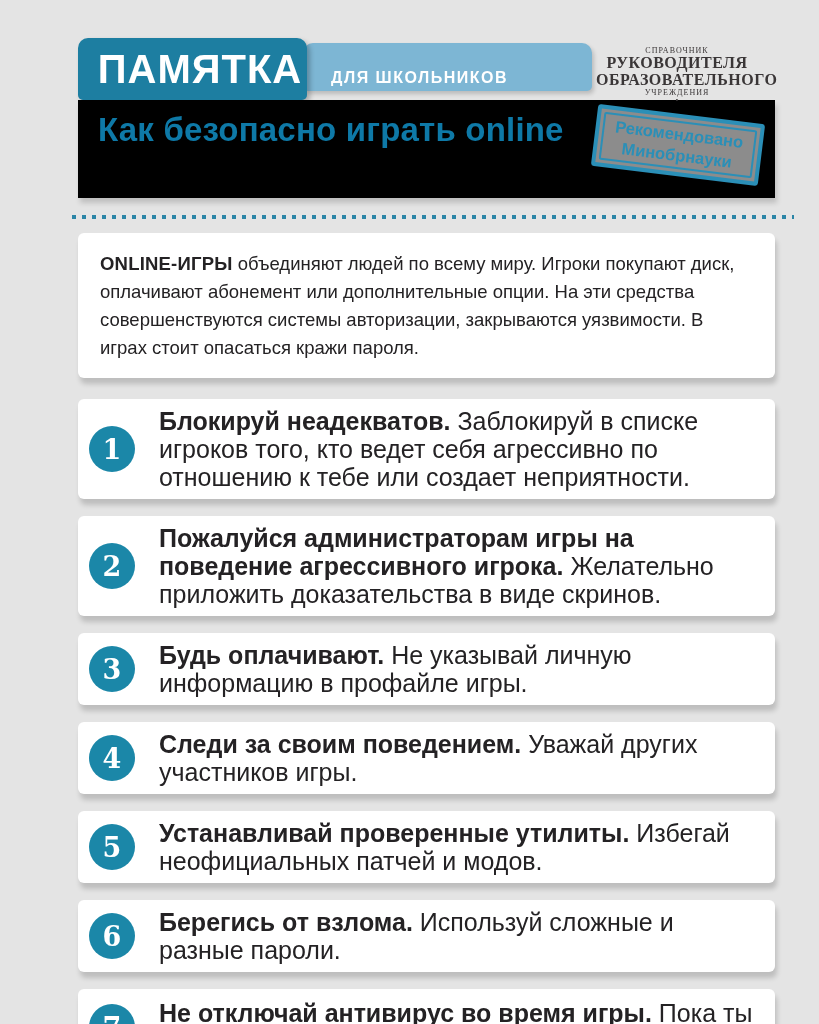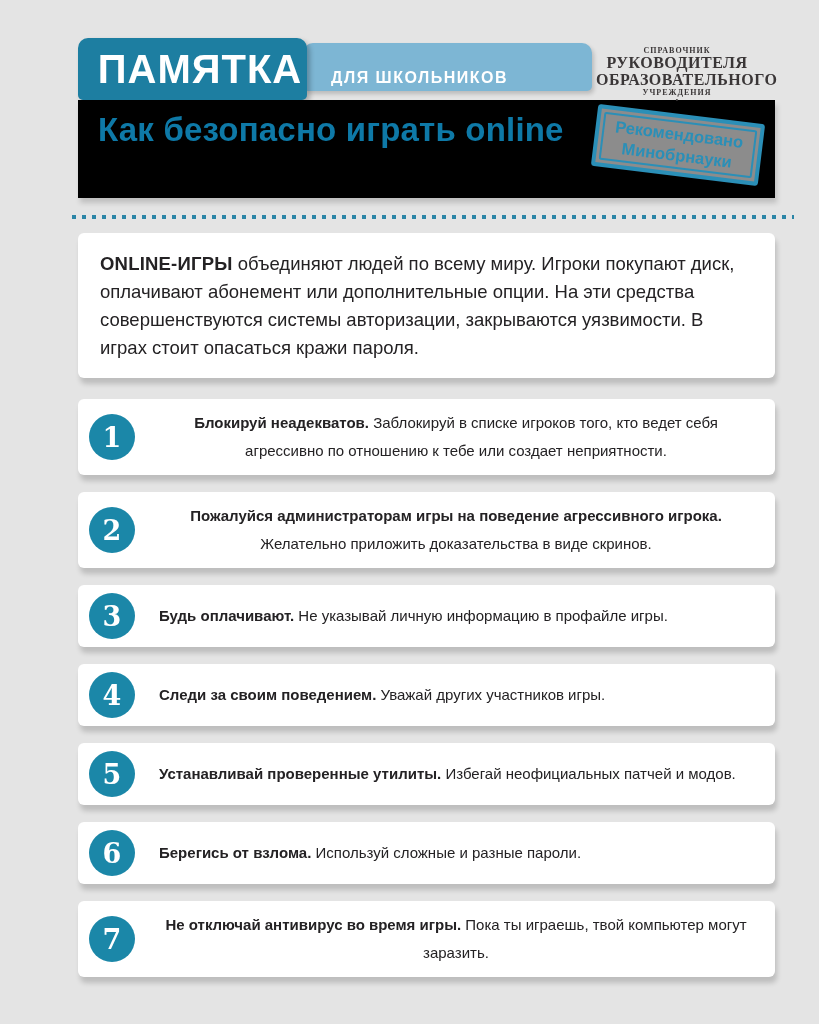--- a/index.html
+++ b/index.html
@@ -36,21 +36,21 @@
   }
   .audience-tab span {
     position:absolute; left:28px; top:26px;
     color:#ffffff; font-weight:bold; font-size:16px; letter-spacing:1.5px;
   }
   .publisher-logo {
     position:absolute; left:596px; top:47px; width:162px;
     text-align:center; color:#3a3637; line-height:1.05;
     font-family:"Liberation Serif", serif; z-index:2;
   }
-  .logo-small { font-size:8px; letter-spacing:1px; font-weight:bold; }
+  .logo-small { font-size:8px; letter-spacing:1px; font-weight:normal; }
   .logo-big   { font-size:16px; font-weight:bold; letter-spacing:0.5px; }
   .logo-dot   { font-size:8px; line-height:0.9; }
   
   .title-panel {
     position:absolute; left:78px; top:100px;
     width:697px; height:98px;
     background:#000000;
     box-shadow:2px 5px 5px rgba(0,0,0,0.16);
     text-decoration:underline;
   }
@@ -103,21 +103,21 @@
   .tip-card.two-line { min-height:76px; }
   .tip-card.one-line { min-height:62px; }
   .tip-number {
     flex:0 0 46px; width:46px; height:46px;
     background:#1b87a8; border-radius:50%;
     display:flex; align-items:center; justify-content:center;
     margin-right:24px;
     font-family:"DejaVu Serif", serif;
     font-weight:bold; font-size:27px; color:#ffffff;
   }
-  .tip-text { font-size:15px; line-height:28px;text-align:center; }
+  .tip-text { font-size:25px; line-height:28px; }
 </style>
 </head>
 <body>
 
 <div class="page">
 
   <div class="memo-badge">
     <span>ПАМЯТКА</span>
   </div>
   <div class="audience-tab">

